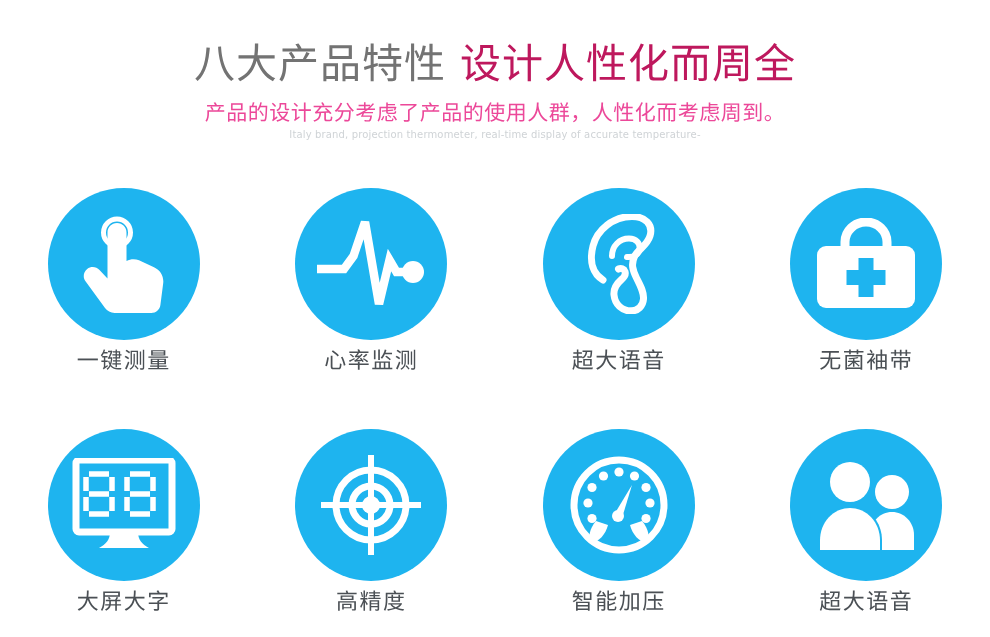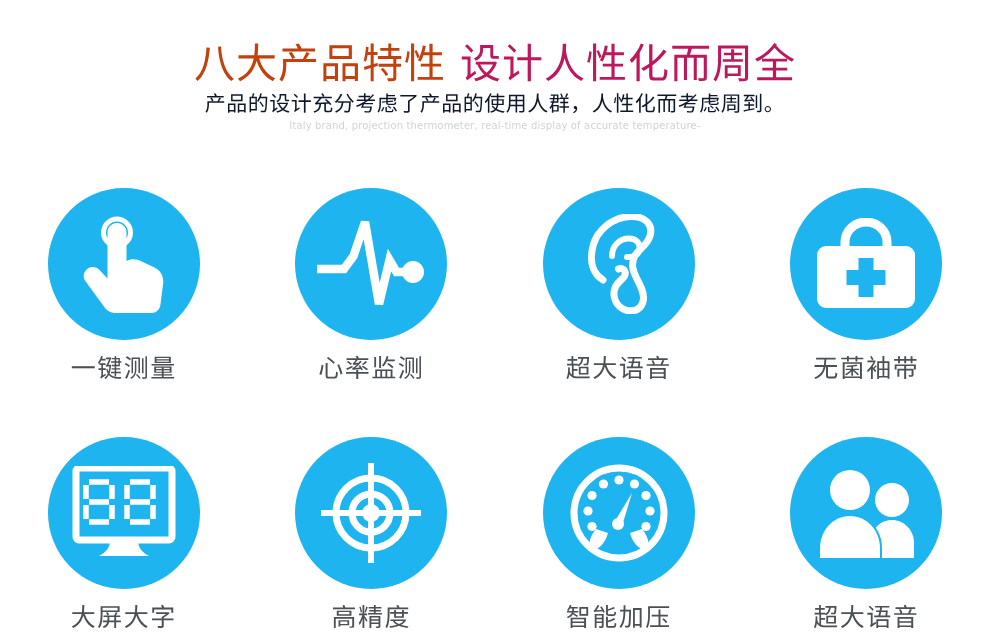--- a/index.html
+++ b/index.html
@@ -32,31 +32,32 @@
     text-align: center;
   }
   .title-line {
     font-size: 41px;
     line-height: 52px;
     font-weight: 400;
     letter-spacing: 1px;
     white-space: nowrap;
   }
   .title-a {
-    color: #c2410c;
+    color: #737373;
     text-align: right;
   }
   .title-b {
     color: #be185d;
     margin-left: 14px;
   }
   .subtitle {
+    margin-top: 9px;
     font-size: 21px;
     line-height: 28px;
-    color: #0f172a;
+    color: #ec4899;
     letter-spacing: 0.5px;
     font-weight: 400;
   }
   .eng-block {
     font-size: 10px;
     line-height: 15px;
     color: #cfd3d6;
     letter-spacing: 0.15px;
   }
   .eng-line { display: block; }
@@ -88,22 +89,22 @@
     background: #1eb4ef;
     display: flex;
     align-items: center;
     justify-content: center;
   }
   .circle svg {
     display: block;
   }
 
   .cell-label {
-    margin-top: 16px;
-    font-size: 25px;
+    margin-top: 8px;
+    font-size: 22px;
     line-height: 26px;
     color: #4b5055;
     letter-spacing: 1.5px;
     font-weight: 400;
     white-space: nowrap;
   }
 </style>
 </head>
 <body>
 

